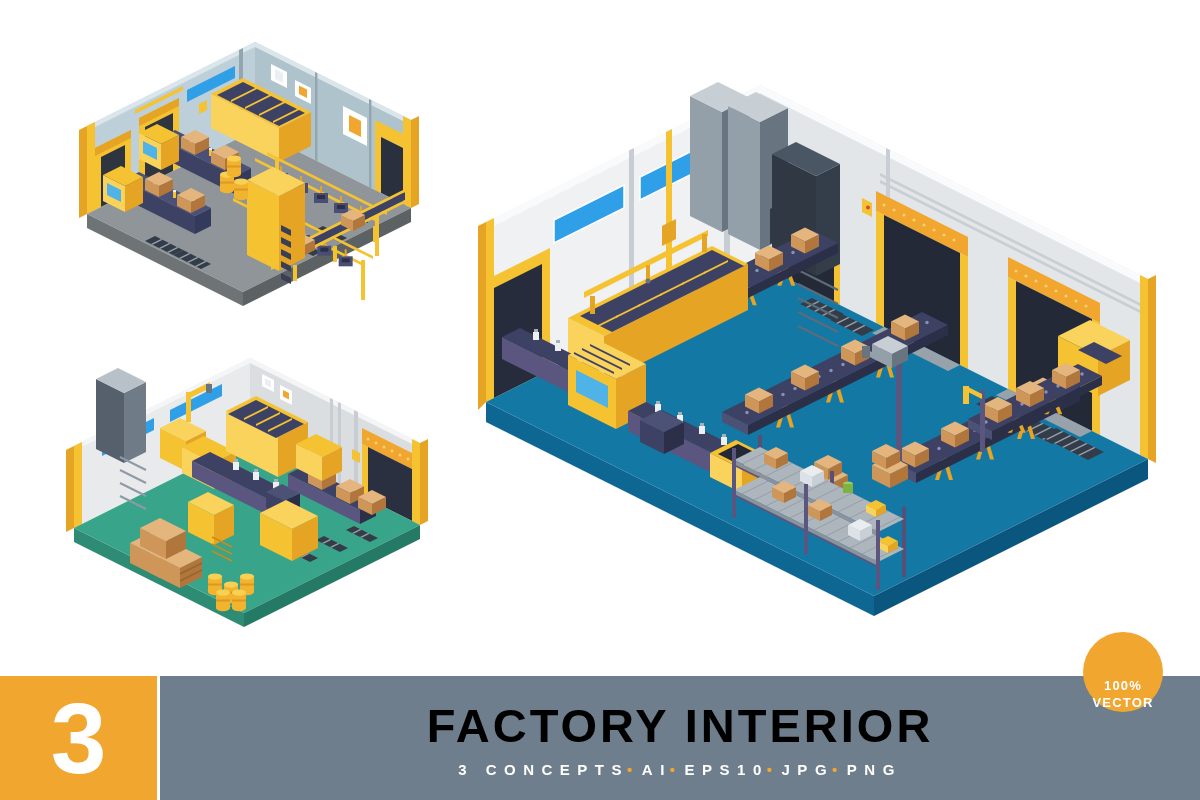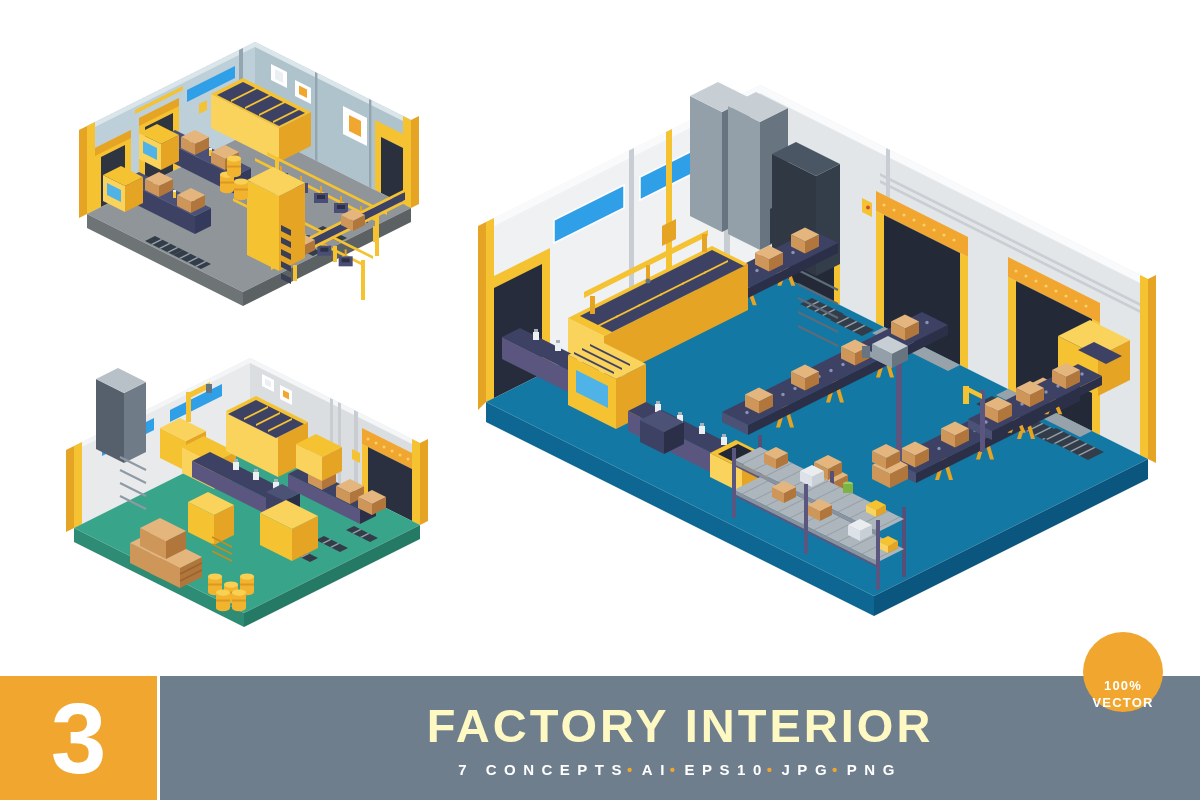--- a/index.html
+++ b/index.html
@@ -7,21 +7,21 @@
         font-family:"Liberation Sans",sans-serif;}
   svg.scene{position:absolute;}
   #sceneA{left:75px;top:20px;width:350px;height:320px;}
   #sceneB{left:60px;top:340px;width:380px;height:300px;}
   #sceneC{left:460px;top:60px;width:720px;height:580px;}
   .count-block{position:absolute;left:0;top:676px;width:157px;height:124px;
        display:flex;align-items:center;justify-content:center;}
   .count-block span{color:#fff;font-size:100px;font-weight:bold;line-height:1;}
   .banner-bar{position:absolute;left:160px;top:676px;width:1040px;height:124px;
        display:flex;flex-direction:column;align-items:center;justify-content:center;}
-  .title{color:#fef9c3;font-size:47px;font-weight:bold;letter-spacing:3px;white-space:nowrap;}
+  .title{color:#000000;font-size:47px;font-weight:bold;letter-spacing:3px;white-space:nowrap;}
   .subtitle{margin-top:8px;color:#fff;font-size:15px;font-weight:bold;letter-spacing:.5em;white-space:nowrap;}
   .sub-dot{margin:0 2px 0 -2px;font-size:15px;}
   .badge{position:absolute;left:1083px;top:632px;width:80px;height:80px;border-radius:50%;
        display:flex;flex-direction:column;align-items:center;justify-content:flex-end;z-index:5;}
   .badge span{color:#fff;font-size:13px;font-weight:bold;letter-spacing:1.2px;line-height:1.3;}
 </style>
 </head>
 <body>
 
 <div class="page">
@@ -778,19 +778,19 @@
         <polygon points="344.0,424.0 348.0,424.0 348.0,494.0 344.0,494.0" fill="#5A5680"></polygon>
         <polygon points="416.0,460.0 420.0,460.0 420.0,530.0 416.0,530.0" fill="#5A5680"></polygon>
       </g>
     </svg>
 
   <div class="count-block" style="background: rgb(240, 166, 47);">
     <span>3</span>
   </div>
   <div class="banner-bar" style="background: rgb(111, 126, 141);">
     <div class="title">FACTORY INTERIOR</div>
-    <div class="subtitle" id="subtitle"><span>7 CONCEPTS</span><span class="sub-dot" style="color: rgb(240, 166, 47);">•</span><span>AI</span><span class="sub-dot" style="color: rgb(240, 166, 47);">•</span><span>EPS10</span><span class="sub-dot" style="color: rgb(240, 166, 47);">•</span><span>JPG</span><span class="sub-dot" style="color: rgb(240, 166, 47);">•</span><span>PNG</span></div>
+    <div class="subtitle" id="subtitle"><span>3 CONCEPTS</span><span class="sub-dot" style="color: rgb(240, 166, 47);">•</span><span>AI</span><span class="sub-dot" style="color: rgb(240, 166, 47);">•</span><span>EPS10</span><span class="sub-dot" style="color: rgb(240, 166, 47);">•</span><span>JPG</span><span class="sub-dot" style="color: rgb(240, 166, 47);">•</span><span>PNG</span></div>
   </div>
   <div class="badge" style="background: rgb(240, 166, 47);">
     <span>100%</span>
     <span>VECTOR</span>
   </div>
 </div>
 
 </body></html>

